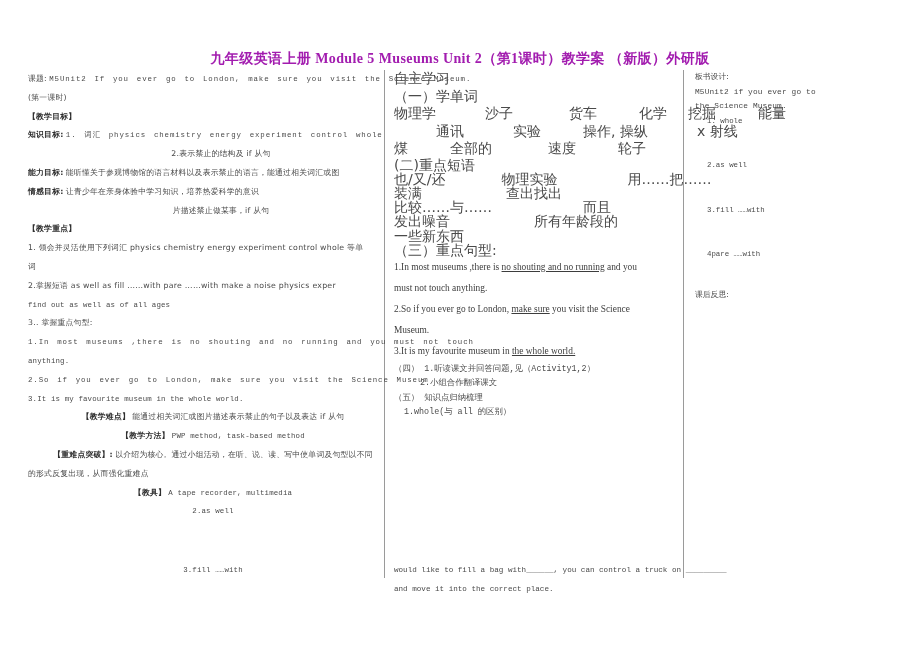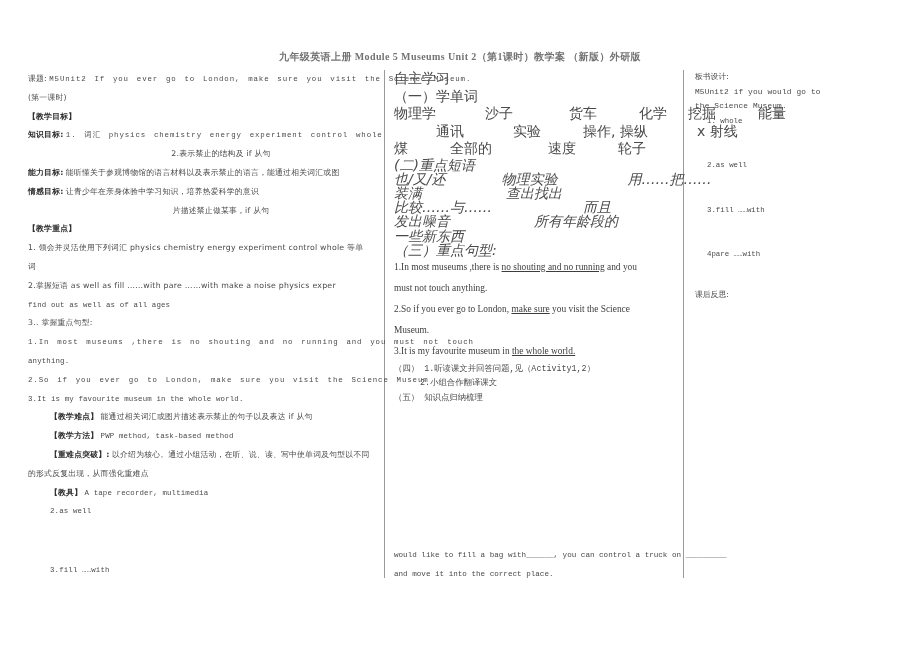--- a/index.html
+++ b/index.html
@@ -23,23 +23,23 @@
   }
 
   
   .doc-title {
     position: absolute;
     left: 0;
     top: 50px;
     width: 920px;
     text-align: center;
     font-family: "Liberation Serif", "DejaVu Serif", serif;
-    font-size: 10px;
+    font-size: 14px;
     font-weight: bold;
-    color: #737373;
+    color: #a21caf;
     letter-spacing: 0.4px;
     white-space: nowrap;
   }
 
   
   .frame {
     position: absolute;
     left: 28px;
     top: 70px;
     width: 800px;
@@ -69,33 +69,33 @@
     font-size: 8.1px;
     line-height: 18.8px;
     color: #4a4a4a;
     white-space: nowrap;
     letter-spacing: 0.25px;
   }
   .b { font-weight: bold; color: #2e2e2e; }
   .cn { font-family: "DejaVu Sans", "Liberation Sans", sans-serif; font-size: 7.8px; }
   .en { font-family: "Liberation Mono", "DejaVu Sans Mono", monospace; font-size: 7.4px; letter-spacing: 0.15px; }
   .indent { padding-left: 38px; text-align: center; }
-  .indent2 { padding-left: 22px; }
+  .indent2 { padding-left: 22px; text-align: center; }
 
   
   .spread { letter-spacing: 0.9px; word-spacing: 2.5px; text-align: center; }
 
   
   .b-ln {
     font-size: 14px;
     line-height: 17.5px;
     color: #4a4a4a;
     white-space: nowrap;
   }
-  .b-tight { line-height: 14.2px; font-style: italic; }
+  .b-tight { line-height: 14.2px; }
   .blank { text-decoration: underline; color: transparent; }
   .b-sent {
     font-family: "Liberation Serif", "DejaVu Serif", serif;
     font-size: 9.4px;
     line-height: 21px;
     color: #3d3d3d;
     white-space: nowrap;
   }
   .u { text-decoration: underline; }
   .b-small {
@@ -258,30 +258,31 @@
       </div>
       <div class="b-sent">Museum.</div>
 
       <div class="b-sent">
         <span>3.It is my favourite museum in </span><span class="u">the whole world.</span>
       </div>
 
       <div class="b-small">（四） 1.听读课文并回答问题,见（Activity1,2）</div>
       <div class="b-small" style="padding-left:26px">2.小组合作翻译课文</div>
       <div class="b-small">（五） 知识点归纳梳理</div>
+      <div class="b-small" style="padding-left:10px">1.whole(与 all 的区别）</div>
 
       <div style="height:141px"></div>
 
       <div class="b-foot">would like to fill a bag with______, you can control a truck on _________</div>
       <div class="b-foot">and move it into the correct place.</div>
     </div>
 
     <div class="col col-c">
       <div class="c-ln cn">板书设计:</div>
-      <div class="c-ln en">M5Unit2 if you would go to</div>
+      <div class="c-ln en">M5Unit2 if you ever go to</div>
       <div class="c-ln en">the Science Museum.</div>
 
       <div class="c-ln c-item">1. whole</div>
       <div class="gap-md"></div>
       <div class="c-ln c-item">2.as well</div>
       <div class="gap-md"></div>
       <div class="c-ln c-item">3.fill ……with</div>
       <div class="gap-md"></div>
       <div class="c-ln c-item">4pare ……with</div>
       <div class="gap-sm"></div>

